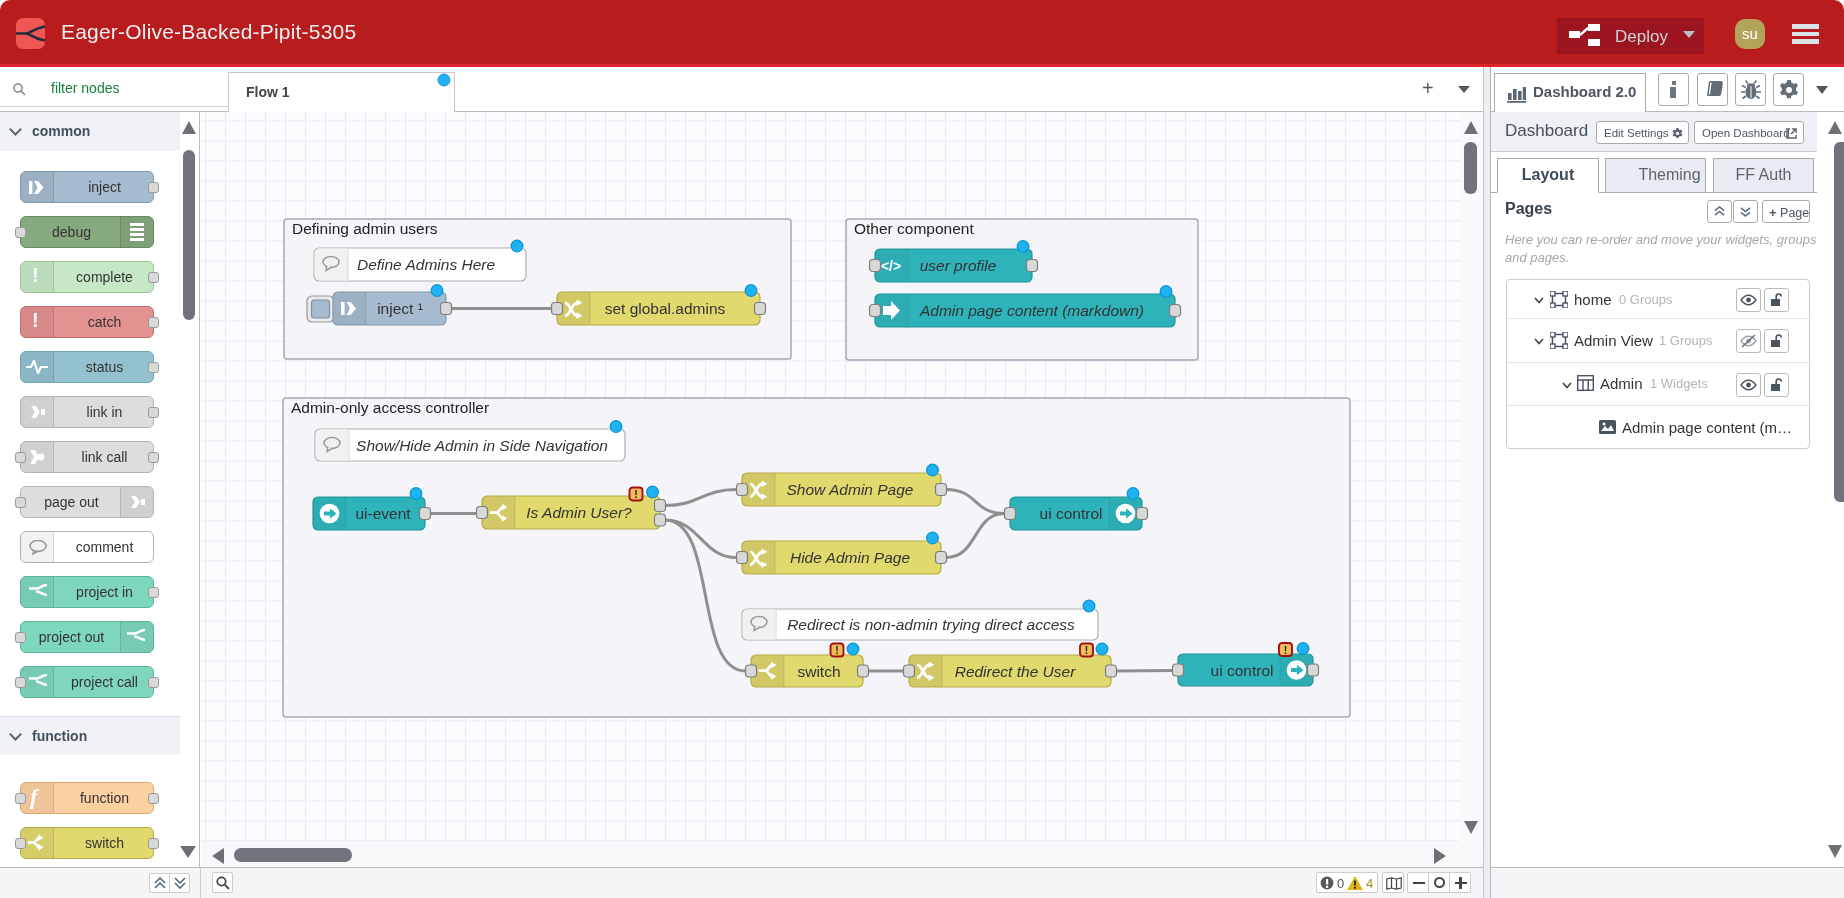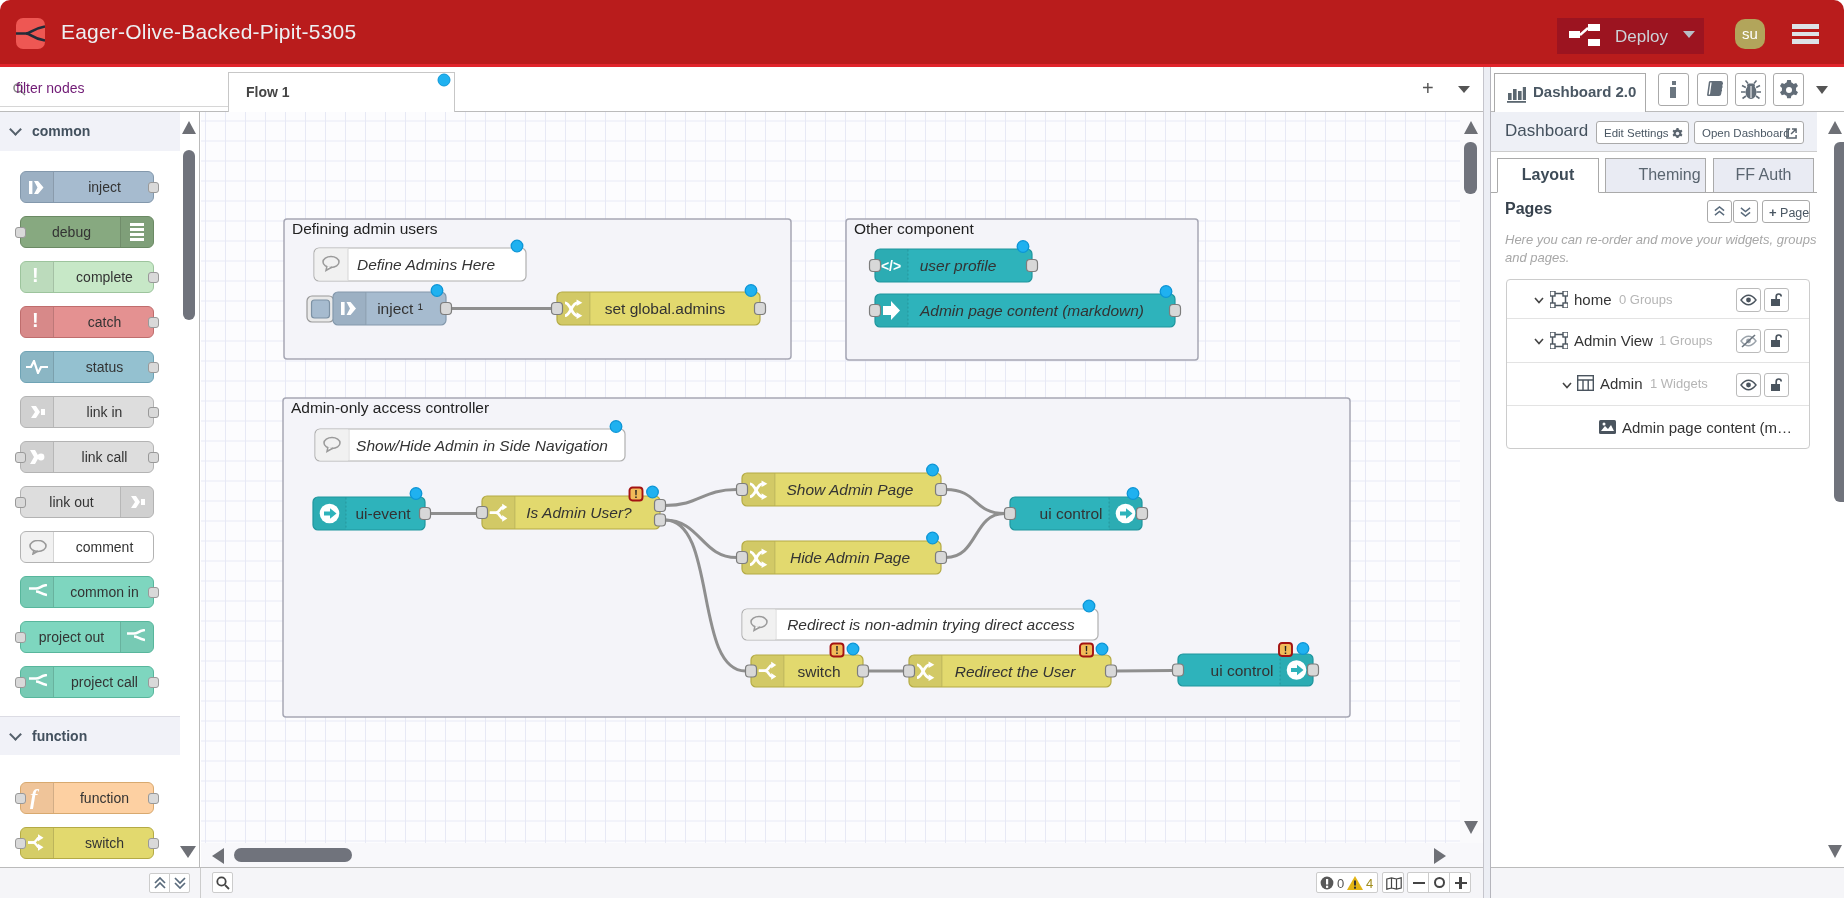--- a/index.html
+++ b/index.html
@@ -12,21 +12,21 @@
 #logo { position:absolute; left:16px; top:18px; width:29px; height:31px; background:#ee5753; border-radius:7px; }
 #title { position:absolute; left:61px; top:20px; font-size:21px; color:#edf0f3; letter-spacing:0.2px; }
 #deploy { position:absolute; left:1557px; top:18px; width:147px; height:36px; background:#9c1420; }
 #deploy .dtext { position:absolute; left:58px; top:9px; font-size:17px; color:#ccd2d8; }
 #avatar { position:absolute; left:1735px; top:19px; width:30px; height:30px; background:#b2a55b; border-radius:10px; color:#fff; font-size:15px; text-align:center; line-height:30px; }
 #burger { position:absolute; left:1792px; top:24px; width:27px; height:20px; }
 #burger div { height:4.5px; background:#dde2e7; margin-bottom:3.2px; }
 
 #tabstrip { position:absolute; left:0; top:67px; width:1844px; height:45px; background:#fff; border-bottom:1px solid #bbbbbb; }
 #search { position:absolute; left:0; top:67px; width:228px; height:40px; background:#fff; border-bottom:1px solid #d6d6d6; }
-#search .ph { position:absolute; left:16px; top:13px; font-size:14px; color:#701a75; }
+#search .ph { position:absolute; left:51px; top:13px; font-size:14px; color:#15803d; }
 #flowtab { position:absolute; left:228px; top:72px; width:227px; height:40px; background:#fff; border:1px solid #c7c7c7; border-bottom:none; font-size:14px; font-weight:bold; color:#444; padding:11px 0 0 17px; }
 .tplus { position:absolute; top:80px; font-size:19px; color:#666; }
 
 #palette { position:absolute; left:0; top:112px; width:200px; height:755px; background:#fff; border-right:1px solid #bbb; }
 .cath { position:absolute; left:0; width:180px; height:39px; background:#f1f2f8; border-top:1px solid #dcdce4; color:#43515e; font-weight:bold; font-size:14px; padding:11px 0 0 32px; }
 .cath .chv { position:absolute; left:11px; top:13px; width:9px; height:9px; border-left:2px solid #55606b; border-bottom:2px solid #55606b; transform:rotate(-45deg); }
 .pnode { position:absolute; left:20px; width:134px; height:32px; border-radius:6px; font-size:14px; color:#333; }
 .pnode .ic { position:absolute; top:0; width:33px; height:30px; background:rgba(0,0,0,0.055); }
 .pnode .icl { left:0; border-right:1px solid rgba(0,0,0,0.12); border-radius:5px 0 0 5px; }
 .pnode .icr { right:0; border-left:1px solid rgba(0,0,0,0.12); border-radius:0 5px 5px 0; }
@@ -174,40 +174,40 @@
       <div class="pport ppl"></div>
         <div class="pport ppr"></div>
     </div>
 
     <div class="pnode" style="top:374px; background:#dddddd; border:1px solid #b3b3b3;">
       <div class="ic icr"></div>
       <svg width="16" height="16" viewBox="0 0 16 16" style="position:absolute;right:8px;top:7px">
         <path d="M2 2 L7 2 L11 8 L7 14 L2 14 L6 8 Z" fill="#fff"></path>
           <rect x="12" y="5" width="4" height="6" fill="#fff"></rect>
       </svg>
-      <div class="lbl" style="left:0; width:101px;">link out</div>
+      <div class="lbl" style="left:0; width:101px;">page out</div>
       <div class="pport ppl"></div>
     </div>
 
     <div class="pnode" style="top:419px; background:#ffffff; border:1px solid #b3b3b3;">
       <div class="ic icl"></div>
       <svg width="18" height="15" viewBox="0 0 18 15" style="position:absolute;left:8px;top:8px">
         <ellipse cx="9" cy="6" rx="8" ry="5.5" fill="none" stroke="#999" stroke-width="1.6"></ellipse>
         <path d="M5 10 L4 14 L9 11" fill="none" stroke="#999" stroke-width="1.6"></path>
       </svg>
       <div class="lbl" style="left:33px; width:101px;">comment</div>
     </div>
 
     <div class="pnode" style="top:464px; background:#7ed6bf; border:1px solid #58b69c;">
       <div class="ic icl"></div>
       <svg width="18" height="16" viewBox="0 0 18 16" style="position:absolute;left:8px;top:7px">
         <path d="M0 4.5 L7 4.5 C11 4.5 11 2 18 1" stroke="#fff" stroke-width="2.6" fill="none"></path>
         <path d="M0 4.5 M7 4.5 C11 4.5 11 7 18 8" stroke="#fff" stroke-width="2.6" fill="none" transform="translate(0,3)"></path>
       </svg>
-      <div class="lbl" style="left:33px; width:101px;">common in</div>
+      <div class="lbl" style="left:33px; width:101px;">project in</div>
       <div class="pport ppr"></div>
     </div>
 
     <div class="pnode" style="top:509px; background:#7ed6bf; border:1px solid #58b69c;">
       <div class="ic icr"></div>
       <svg width="18" height="16" viewBox="0 0 18 16" style="position:absolute;right:8px;top:7px">
         <path d="M0 4.5 L7 4.5 C11 4.5 11 2 18 1" stroke="#fff" stroke-width="2.6" fill="none"></path>
         <path d="M7 4.5 C11 4.5 11 7 18 8" stroke="#fff" stroke-width="2.6" fill="none" transform="translate(0,3)"></path>
       </svg>
       <div class="lbl" style="left:0; width:101px;">project out</div>

